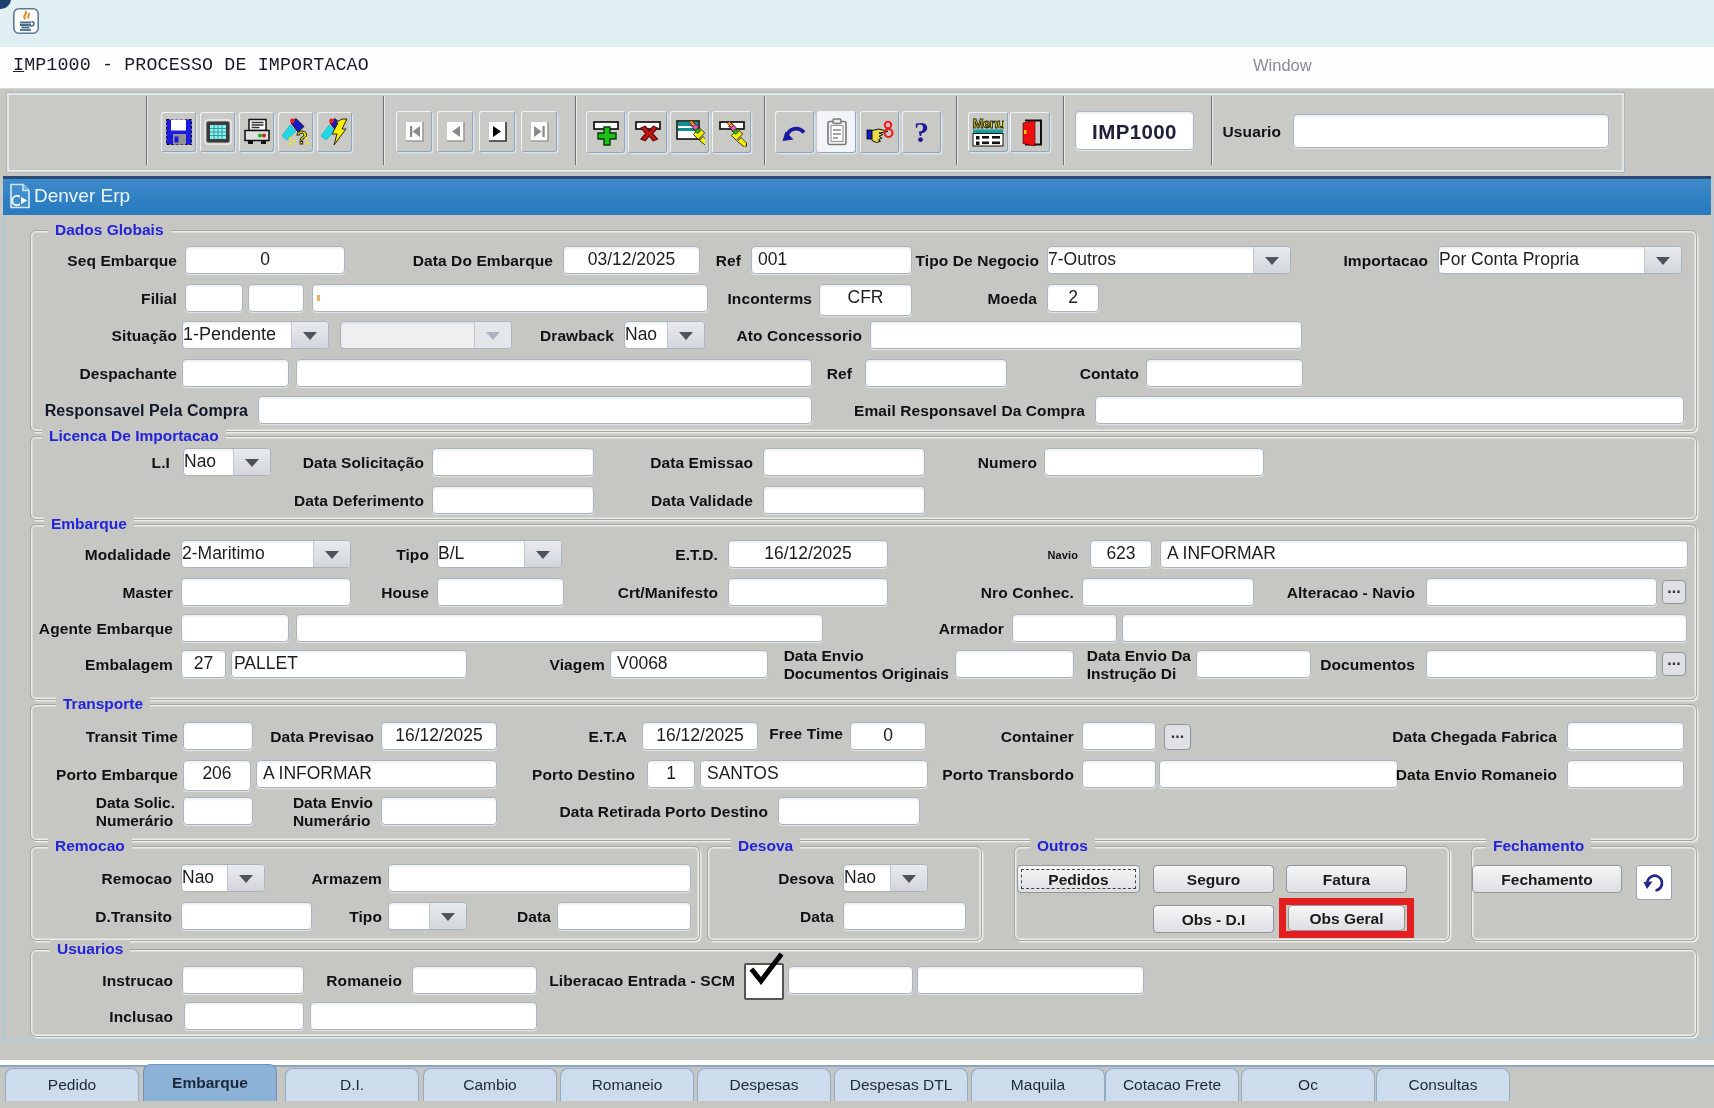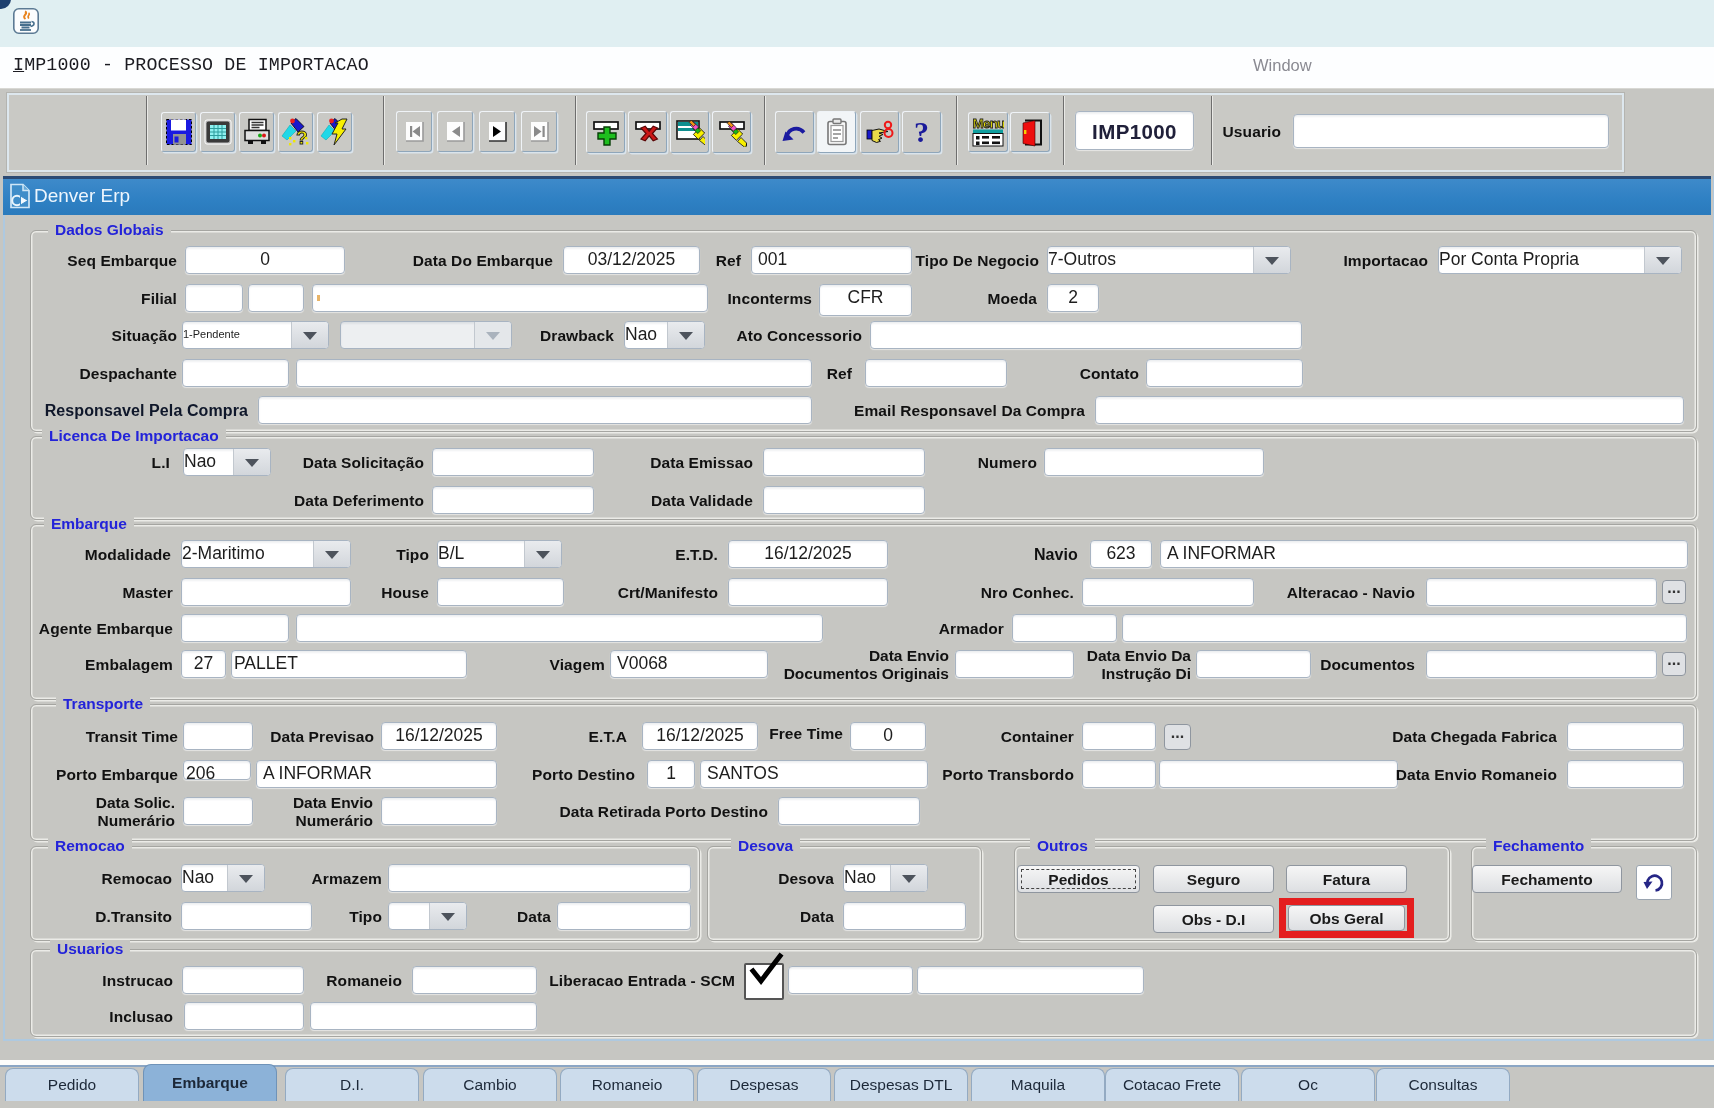--- a/index.html
+++ b/index.html
@@ -1,16 +1,16 @@
 <!DOCTYPE html>
 <html><head><meta charset="utf-8"><style>
 html,body{margin:0;padding:0}
 #root{position:relative;width:1714px;height:1108px;background:#c6c6c2;font-family:"Liberation Sans",sans-serif;overflow:hidden}
 .lb{position:absolute;transform:translateY(-50%);font-weight:bold;white-space:nowrap;letter-spacing:0.1px}
-.lb2{position:absolute;transform:translate(-100%,-50%);font-weight:bold;white-space:nowrap;text-align:center;color:#111;line-height:1.15;display:flex;flex-direction:column;align-items:flex-end;font-size:15.5px}
+.lb2{position:absolute;transform:translate(-100%,-50%);font-weight:bold;white-space:nowrap;text-align:center;color:#111;line-height:1.15;display:flex;flex-direction:column;align-items:flex-start;font-size:15.5px}
 .tf{position:absolute;background:#fff;border:1.5px solid #a8b4c2;border-radius:4px;box-sizing:border-box;color:#1d1d1d;line-height:25px;white-space:nowrap;overflow:hidden;box-shadow:inset 0 1.5px 2px rgba(40,60,90,0.10),0 1px 1px rgba(255,255,255,0.55)}
 .cbx{position:absolute;background:#fff;border:1.5px solid #a8b4c2;border-radius:4px;box-sizing:border-box;display:flex;box-shadow:inset 0 1.5px 2px rgba(40,60,90,0.10)}
 .cbx .cbt{flex:1;line-height:25px;color:#1d1d1d;white-space:nowrap;overflow:hidden}
 .cbx .cbb{width:36px;background:linear-gradient(180deg,#e9ebee,#d2d6db);border-left:1px solid #c2c8cf;border-radius:0 3px 3px 0;display:flex;align-items:center;justify-content:center}
 .cbx .cbb i{width:0;height:0;border:7px solid transparent;border-top:8px solid #4d535c;margin-top:8px}
 .cbx.dis{background:#edeff1}
 .cbx.dis .cbb{background:#e4e7ea}
 .cbx.dis .cbb i{border-top-color:#aab3bd}
 .bt{position:absolute;background:linear-gradient(180deg,#f6f6f6,#dddfe2);border:1.2px solid #8f969f;border-radius:4px;box-sizing:border-box;text-align:center;font-weight:bold;color:#1a1a1a;white-space:nowrap}
 .bt.focus:before{content:"";position:absolute;left:3px;right:3px;top:3px;bottom:3px;border:1.6px dashed #444}
@@ -276,21 +276,21 @@
 <div class="tf" style="left:185px;top:284px;width:58px;height:28px;text-align:left;padding:0 6px;font-size:17.5px"></div>
 <div class="tf" style="left:248px;top:284px;width:56px;height:28px;text-align:left;padding:0 6px;font-size:17.5px"></div>
 <div class="tf" style="left:312px;top:284px;width:396px;height:28px;text-align:left;padding:0 6px;font-size:17.5px"></div>
 <div style="position:absolute;left:317px;top:295px;width:3px;height:6px;background:#e8b468"></div>
 <div class="lb" style="right:902px;top:299px;font-size:15.5px;color:#111111">Inconterms</div>
 <div class="tf" style="left:819px;top:284px;width:93px;height:32px;text-align:center;padding:0 6px;font-size:17.5px">CFR</div>
 <div class="lb" style="right:677px;top:299px;font-size:15.5px;color:#111111">Moeda</div>
 <div class="tf" style="left:1047px;top:284px;width:52px;height:28px;text-align:center;padding:0 2px;font-size:17.5px">2</div>
 <div class="lb" style="right:1537px;top:336px;font-size:15.5px;color:#111111">Situação</div>
 <div class="cbx" style="left:182px;top:321px;width:147px;height:28px">
-      <span class="cbt" style="font-size:11px">1-Pendente</span>
+      <span class="cbt" style="font-size:18px">1-Pendente</span>
       <span class="cbb">
         <i></i>
       </span>
     </div>
 <div class="cbx dis" style="left:340px;top:321px;width:172px;height:28px">
       <span class="cbt" style="font-size:17.5px"></span>
       <span class="cbb">
         <i></i>
       </span>
     </div>
@@ -340,21 +340,21 @@
     </div>
 <div class="lb" style="right:1285px;top:555px;font-size:15.5px;color:#111111">Tipo</div>
 <div class="cbx" style="left:437px;top:540px;width:125px;height:28px">
       <span class="cbt" style="font-size:17.5px">B/L</span>
       <span class="cbb">
         <i></i>
       </span>
     </div>
 <div class="lb" style="right:996px;top:555px;font-size:15.5px;color:#111111">E.T.D.</div>
 <div class="tf" style="left:728px;top:540px;width:160px;height:28px;text-align:center;padding:0 6px;font-size:17.5px">16/12/2025</div>
-<div class="lb" style="right:636px;top:555px;font-size:16px;color:#111111">Navio</div>
+<div class="lb" style="right:636px;top:555px;font-size:11px;color:#111111">Navio</div>
 <div class="tf" style="left:1090px;top:540px;width:62px;height:28px;text-align:center;padding:0 2px;font-size:17.5px">623</div>
 <div class="tf" style="left:1160px;top:540px;width:528px;height:28px;text-align:left;padding:0 6px;font-size:17.5px">A INFORMAR</div>
 <div class="lb" style="right:1541px;top:593px;font-size:15.5px;color:#111111">Master</div>
 <div class="tf" style="left:181px;top:578px;width:170px;height:28px;text-align:left;padding:0 6px;font-size:17.5px"></div>
 <div class="lb" style="right:1285px;top:593px;font-size:15.5px;color:#111111">House</div>
 <div class="tf" style="left:437px;top:578px;width:127px;height:28px;text-align:left;padding:0 6px;font-size:17.5px"></div>
 <div class="lb" style="right:996px;top:593px;font-size:15.5px;color:#111111">Crt/Manifesto</div>
 <div class="tf" style="left:728px;top:578px;width:160px;height:28px;text-align:left;padding:0 6px;font-size:17.5px"></div>
 <div class="lb" style="right:640px;top:593px;font-size:15.5px;color:#111111">Nro Conhec.</div>
 <div class="tf" style="left:1082px;top:578px;width:172px;height:28px;text-align:left;padding:0 6px;font-size:17.5px"></div>
@@ -392,21 +392,21 @@
 <div class="lb" style="right:1087px;top:737px;font-size:15.5px;color:#111111">E.T.A</div>
 <div class="tf" style="left:642px;top:722px;width:116px;height:28px;text-align:center;padding:0 2px;font-size:17.5px">16/12/2025</div>
 <div class="lb" style="right:871px;top:734px;font-size:15.5px;color:#111111">Free Time</div>
 <div class="tf" style="left:850px;top:722px;width:76px;height:28px;text-align:center;padding:0 2px;font-size:17.5px">0</div>
 <div class="lb" style="right:640px;top:737px;font-size:15.5px;color:#111111">Container</div>
 <div class="tf" style="left:1082px;top:722px;width:74px;height:28px;text-align:left;padding:0 6px;font-size:17.5px"></div>
 <div class="bt dot3" style="left:1164px;top:724px;width:27px;height:26px;line-height:16px">...</div>
 <div class="lb" style="right:157px;top:737px;font-size:15.5px;color:#111111">Data Chegada Fabrica</div>
 <div class="tf" style="left:1567px;top:722px;width:117px;height:28px;text-align:left;padding:0 6px;font-size:17.5px"></div>
 <div class="lb" style="right:1536px;top:775px;font-size:15.5px;color:#111111">Porto Embarque</div>
-<div class="tf" style="left:183px;top:760px;width:68px;height:20px;text-align:left;padding:0 2px;font-size:17.5px">206</div>
+<div class="tf" style="left:183px;top:760px;width:68px;height:31px;text-align:center;padding:0 2px;font-size:17.5px">206</div>
 <div class="tf" style="left:256px;top:760px;width:241px;height:28px;text-align:left;padding:0 6px;font-size:17.5px">A INFORMAR</div>
 <div class="lb" style="right:1079px;top:775px;font-size:15.5px;color:#111111">Porto Destino</div>
 <div class="tf" style="left:647px;top:760px;width:48px;height:28px;text-align:center;padding:0 2px;font-size:17.5px">1</div>
 <div class="tf" style="left:700px;top:760px;width:228px;height:28px;text-align:left;padding:0 6px;font-size:17.5px">SANTOS</div>
 <div class="lb" style="right:640px;top:775px;font-size:15.5px;color:#111111">Porto Transbordo</div>
 <div class="tf" style="left:1082px;top:760px;width:74px;height:28px;text-align:left;padding:0 6px;font-size:17.5px"></div>
 <div class="tf" style="left:1159px;top:760px;width:239px;height:28px;text-align:left;padding:0 6px;font-size:17.5px"></div>
 <div class="lb" style="right:157px;top:775px;font-size:15.5px;color:#111111">Data Envio Romaneio</div>
 <div class="tf" style="left:1567px;top:760px;width:117px;height:28px;text-align:left;padding:0 6px;font-size:17.5px"></div>
 <div class="lb2" style="left:175px;top:812px;font-size:15.5px">

